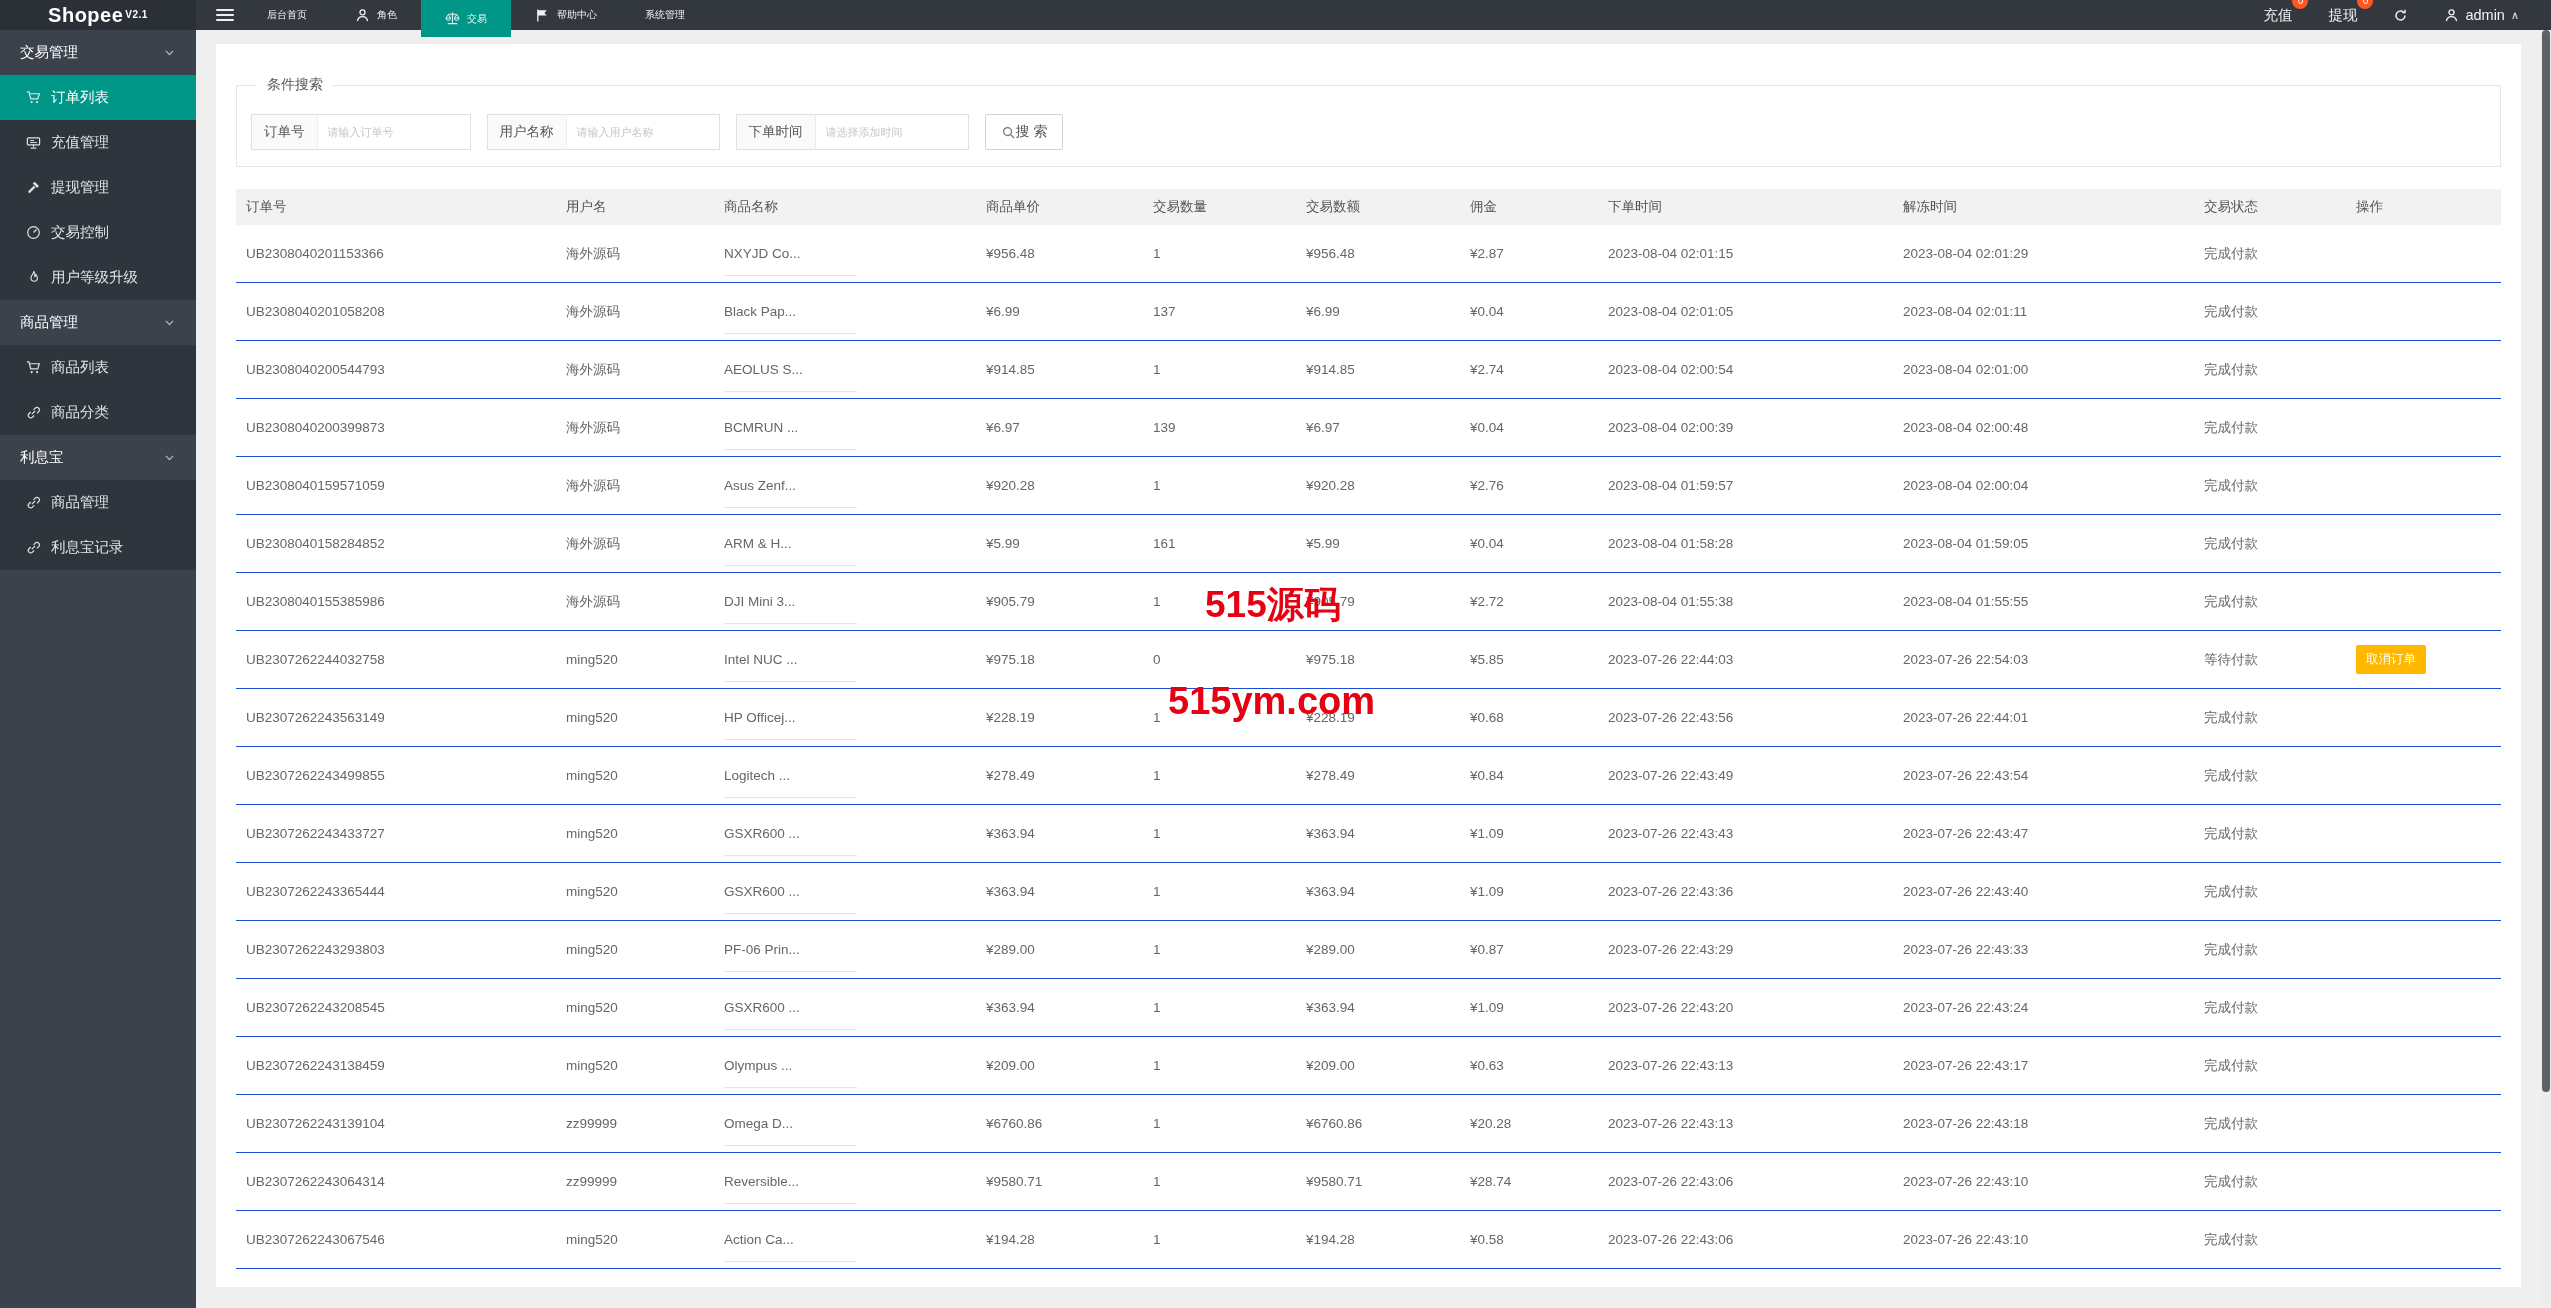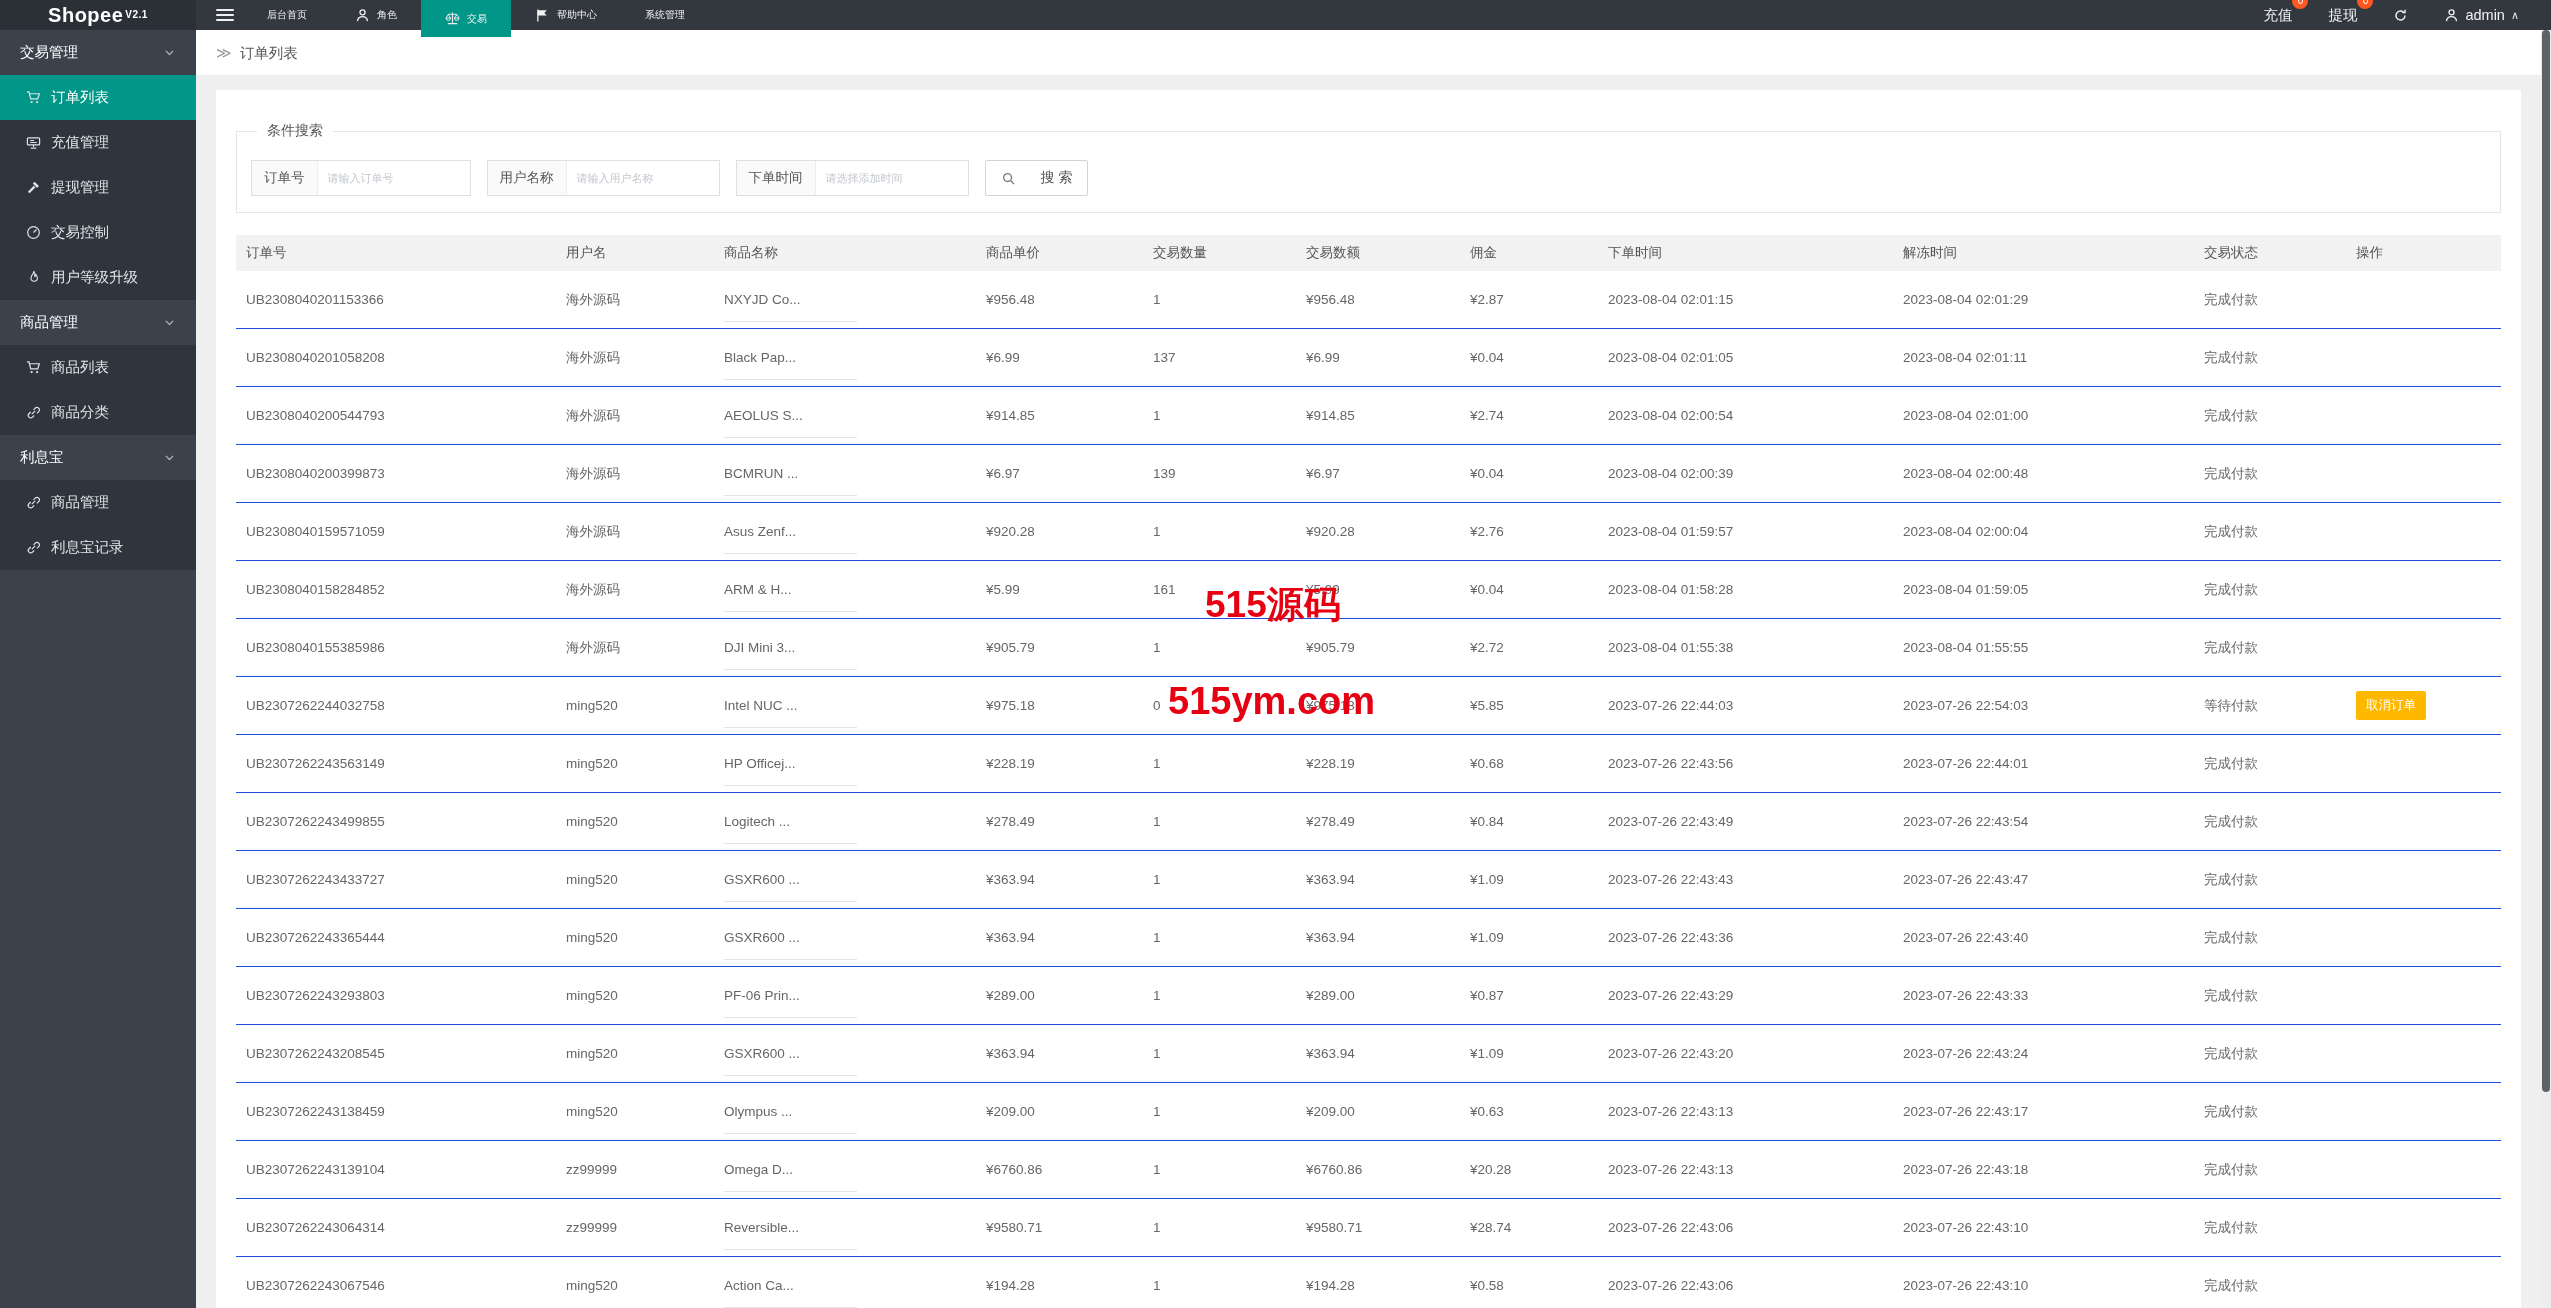--- a/index.html
+++ b/index.html
@@ -50,21 +50,21 @@
 
   fieldset.search-field { border:1px solid #e6e6e6; margin-top:14px; padding:20px 14px 16px; }
   fieldset.search-field legend { font-size:14px; color:#555; padding:0 10px; margin-left:6px; }
   .search-row { display:flex; align-items:center; gap:16px; }
   .sgroup { display:inline-flex; align-items:stretch; border:1px solid #e0e0e0; height:36px; background:#fff; }
   .slabel { display:flex; align-items:center; padding:0 12px; background:#fafafa; color:#555;
     font-size:13.5px; border-right:1px solid #eee; white-space:nowrap; }
   .sgroup input { border:none; outline:none; width:152px; padding:0 10px; font-size:11px; color:#333;
     font-family:inherit; }
   .sgroup input::placeholder { color:#c2c6cc; }
-  .sbtn { display:inline-flex; align-items:center; gap:25px; border:1px solid #d4d4d4; background:#fff;
+  .sbtn { display:inline-flex; align-items:center; gap:0; border:1px solid #d4d4d4; background:#fff;
     height:36px; padding:0 15px; font-size:14px; color:#555; cursor:pointer; border-radius:2px;
     font-family:inherit; }
   .sbtn .icon { color:#777; }
 
   
   .tbl { margin-top:22px; }
   .thead, .trow { display:grid;
     grid-template-columns:320px 158px 262px 167px 153px 164px 138px 295px 301px 152px auto; }
   .thead { background:#f2f2f2; height:36px; align-items:center; }
   .thead .cell { font-size:13.5px; color:#555; }
@@ -259,23 +259,20 @@
       <span class="icon">
         <svg viewBox="0 0 16 16">
           <path d="M6.2 9.8l3.6-3.6M5 7.5L3.2 9.3a2.6 2.6 0 0 0 3.7 3.7l1.8-1.8M8 5.2l1.8-1.8a2.6 2.6 0 0 1 3.7 3.7L11.7 8.9" fill="none" stroke="currentColor" stroke-width="1.3"></path>
         </svg>
       </span>
       <span>利息宝记录</span>
     </div>
   </aside>
 
 <div class="main">
-  <div class="breadcrumb">
-    <span class="bc-prefix">≫</span><span>订单列表</span>
-  </div>
   <div class="content">
     <div class="card">
       <fieldset class="search-field">
         <legend>条件搜索</legend>
         <div class="search-row">
             <div class="sgroup">
               <label class="slabel">订单号</label>
               <input placeholder="请输入订单号" style="">
             </div>
             <div class="sgroup">

